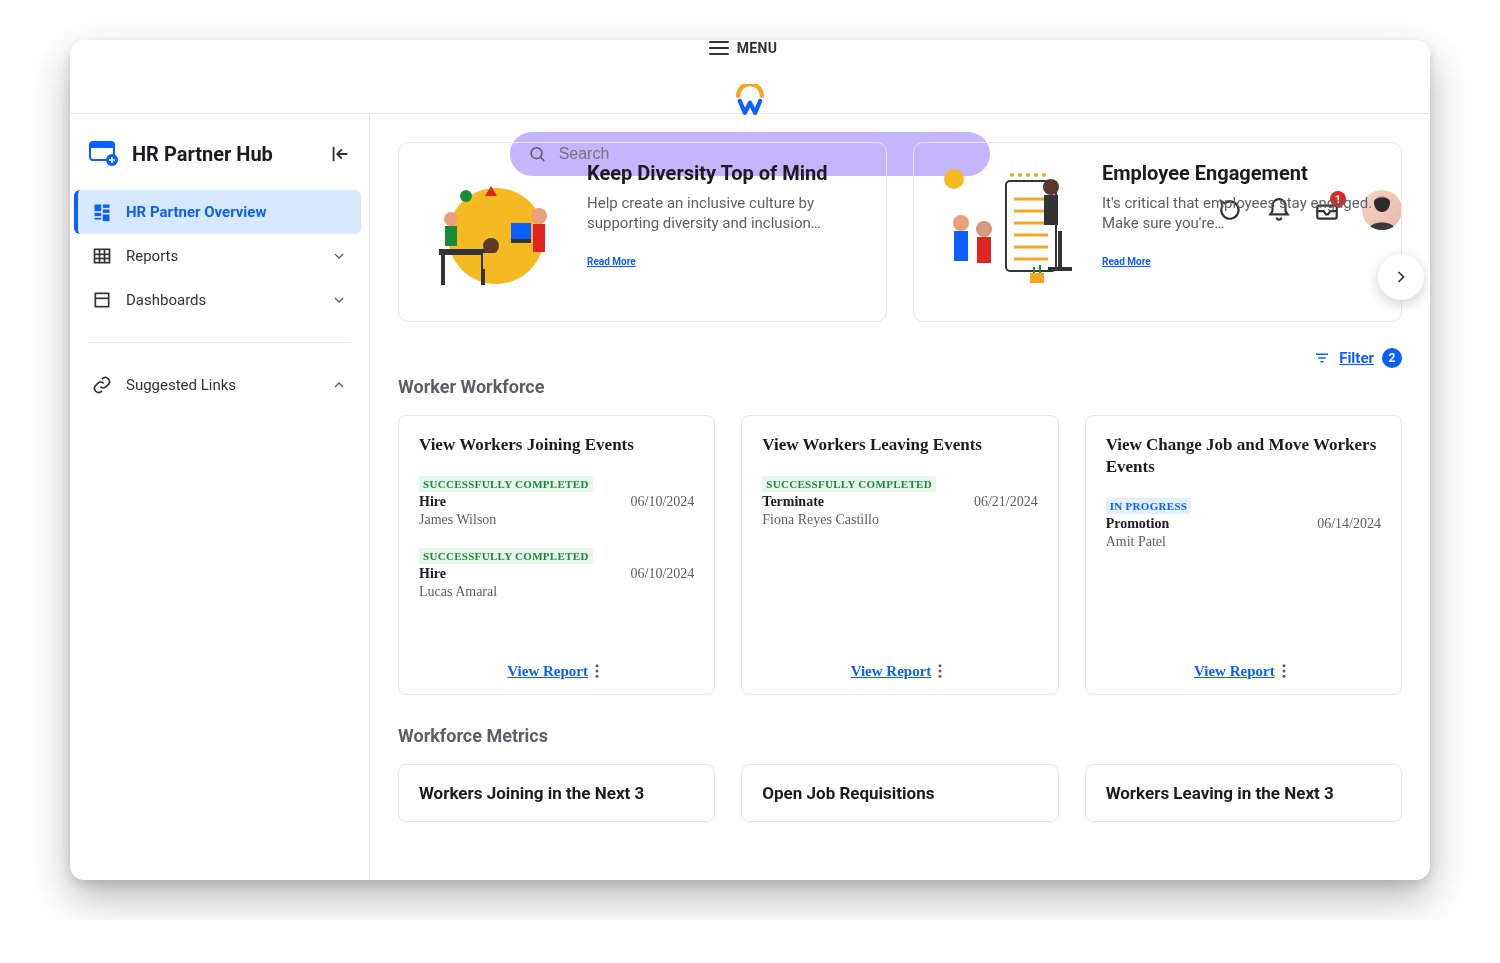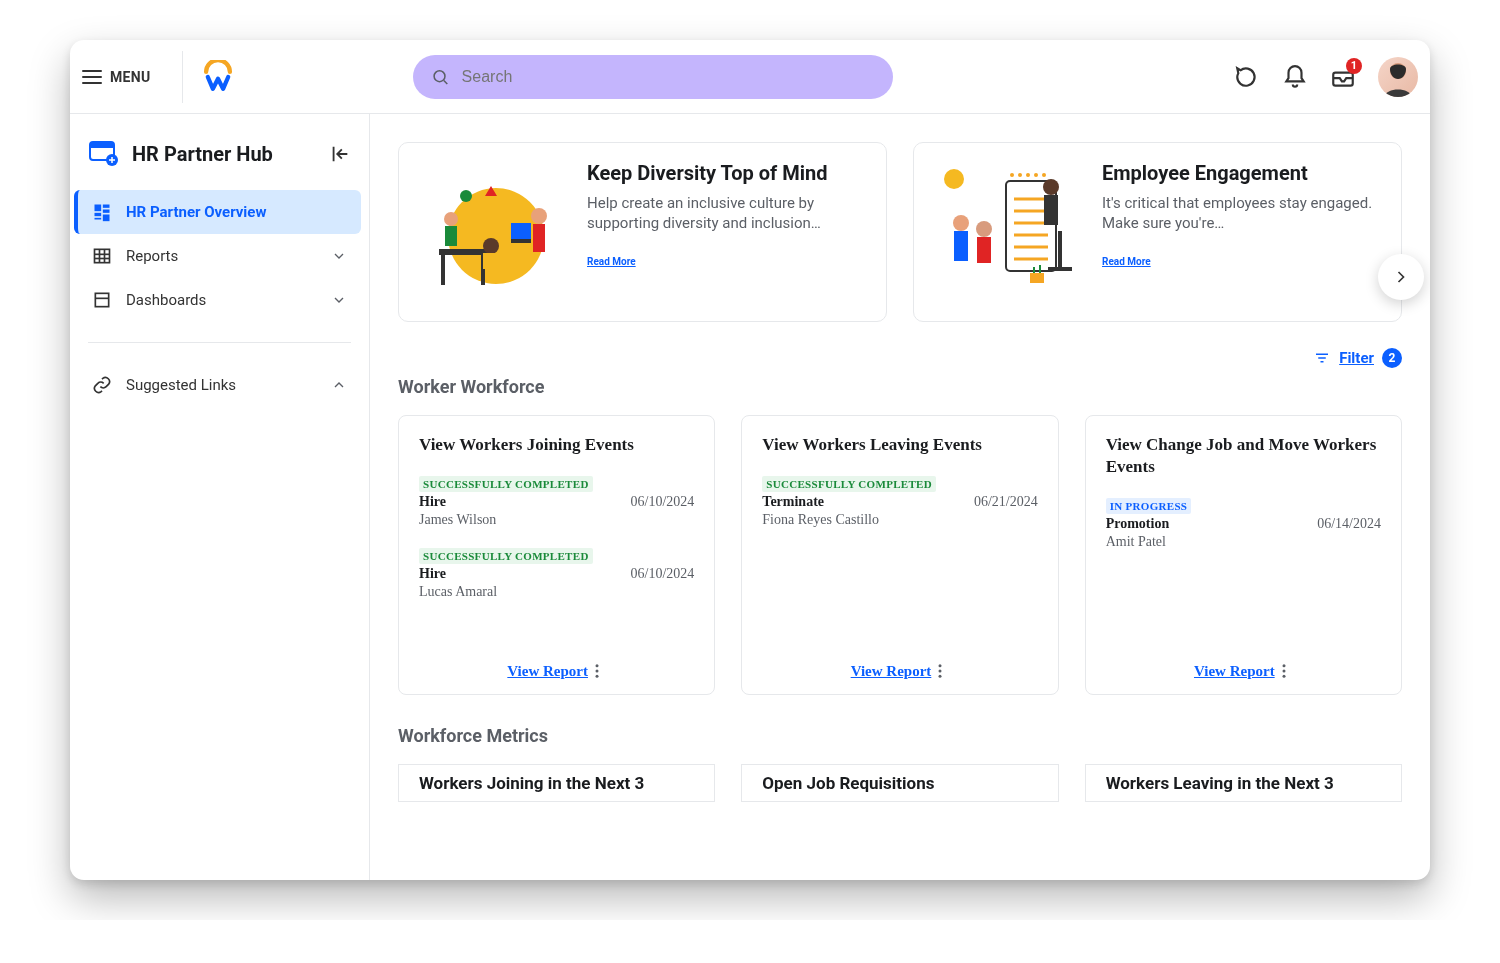--- a/index.html
+++ b/index.html
@@ -1,20 +1,20 @@
 <!DOCTYPE html>
 <html><head>
 <meta charset="utf-8">
 <style>
   * { box-sizing: border-box; margin: 0; padding: 0; }
   body { font-family: -apple-system, BlinkMacSystemFont, "Segoe UI", Roboto, Helvetica, Arial, sans-serif; background:#fff; color:#333; }
   .app-frame { width:1360px; height:840px; margin:40px auto; border-radius:14px; box-shadow:0 18px 40px rgba(0,0,0,0.28), 0 4px 10px rgba(0,0,0,0.12); overflow:hidden; background:#fff; display:flex; flex-direction:column; }
 
   
-  .topbar { height:74px; border-bottom:1px solid #e6e8eb; display:flex; align-items:center; padding:0 12px; gap:14px; position:relative; }
+  .topbar { height:74px; border-bottom:1px solid #e6e8eb; display:flex; align-items:center; padding:0 28px; gap:14px; position:relative;flex-direction:column; }
   .menu-btn { display:flex; align-items:center; gap:8px; font-weight:700; font-size:14px; letter-spacing:0.3px; color:#333; cursor:pointer; padding-right:14px; }
   .hamburger { width:20px; height:14px; display:flex; flex-direction:column; justify-content:space-between; }
   .hamburger span { height:2px; background:#333; border-radius:1px; }
   .divider-v { width:1px; height:52px; background:#e6e8eb; margin:0 4px; }
   .logo { width:34px; height:34px; display:flex; align-items:center; justify-content:center; cursor:pointer; }
   .logo svg { width:34px; height:34px; }
   .search-wrap { flex:0 0 auto; margin-left:auto; margin-right:auto; width:480px; height:44px; }
   .searchbar { width:100%; height:100%; background:#c4b5fd; border-radius:22px; display:flex; align-items:center; padding:0 18px; gap:12px; }
   .search-icon { width:20px; height:20px; color:#5b5f66; }
   .searchbar input { border:none; outline:none; background:transparent; font-size:16px; color:#5b5f66; width:100%; }
@@ -68,21 +68,21 @@
   .event-row { margin-bottom:18px; }
   .event-line { display:flex; justify-content:space-between; align-items:baseline; margin-top:2px; }
   .event-action { font-weight:700; font-size:14px; color:#1a1c1f; }
   .event-date { font-size:14px; color:#5b5f66; }
   .event-person { font-size:14px; color:#5b5f66; margin-top:2px; }
   .wm-footer { margin-top:auto; display:flex; justify-content:center; align-items:center; padding-top:10px; }
   .view-report { color:#0b5fff; font-weight:700; font-size:15px; text-decoration:underline; cursor:pointer; }
   .kebab { width:18px; height:18px; color:#5b5f66; cursor:pointer; }
 
   .metrics-row { display:flex; gap:26px; }
-  .metric-card { flex:1; border:1px solid #e6e8eb; border-radius:0; padding:8px 20px; }
+  .metric-card { flex:1; border:1px solid #e6e8eb; border-radius:8px; padding:18px 20px; }
   .metric-card h4 { font-size:17px; font-weight:700; color:#1a1c1f; }
 </style>
 </head>
 <body>
 
 <div class="app-frame">
 
   <div class="topbar">
     <div class="menu-btn">
       <div class="hamburger">

